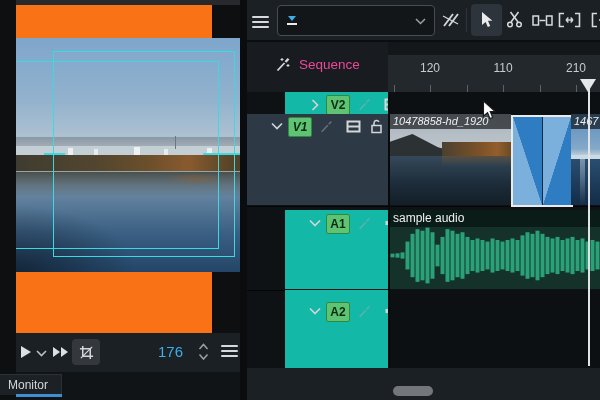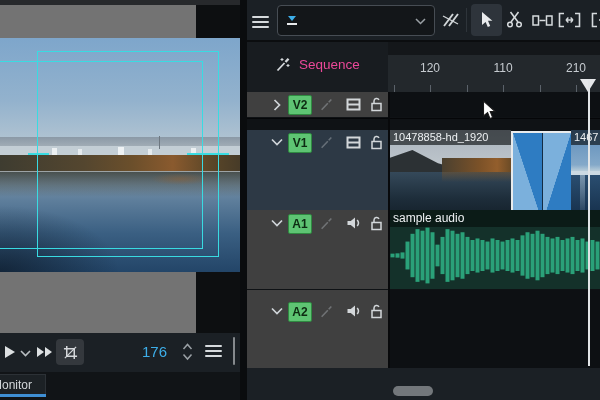--- a/index.html
+++ b/index.html
@@ -13,37 +13,37 @@
   .icon-btn{color:#d6dadd;cursor:default;}
   .hamburger i{display:block;width:17px;height:2px;background:#d6dadd;margin:3px 0;border-radius:1px;}
   .dropdown{background:#131619;border:1px solid #474d54;border-radius:4px;display:flex;align-items:center;}
   .mode-ico{display:inline-block;width:11px;height:10px;position:relative;margin:0 7px 0 9px;}
   .mode-ico .tri{position:absolute;left:1px;top:0;width:0;height:0;border-left:4px solid transparent;border-right:4px solid transparent;border-top:5px solid #3daee9;}
   .mode-ico .bar{position:absolute;left:0;bottom:1px;width:10px;height:2px;background:#e8eaec;}
   .tool-active{background:#2e343b;border-radius:4px;}
   
   .badge{width:22px;height:18px;background:#5ec473;border:1px solid #2f8a41;border-radius:2px;
          color:#0d2b12;font-size:12px;font-weight:bold;text-align:center;line-height:18px;}
-  .hdr{background:#404040;}
+  .hdr{background:#14b8a6;margin-left:38px;}
   .hdr-active{background:#2d3945;}
   .lane{background:#0d1013;}
   .clip-label{position:absolute;left:0;top:0;right:0;height:15px;background:rgba(6,9,11,.62);
               color:#eef1f3;font-size:11px;line-height:15px;padding-left:3px;white-space:nowrap;overflow:hidden;z-index:3;}
   .tick{position:absolute;bottom:0;width:1px;height:7px;background:#5b626a;}
   .rlabel{position:absolute;top:6px;width:40px;text-align:center;font-size:12px;color:#c6cbd0;}
   .safeline{position:absolute;border:1.5px solid #39dbe2;background:transparent;}
   .ctick{position:absolute;height:2px;background:#39dbe2;}
   .dim{opacity:.45;}
 </style>
 </head>
 <body>
 
 <div id="app">
 
-  <div class="abs" style="left:0;top:0;width:196px;height:400px;background:#737373;">
+  <div class="abs" style="left:16px;top:0;width:196px;height:400px;background:#f97316;">
     <div class="abs" style="left:0;top:0;width:240px;height:5px;background:#27292c;"></div>
 
     <div class="abs" style="left:0;top:38px;width:240px;height:234px;overflow:hidden;background:#7ea6cb;">
 
       <div class="abs" style="left:0;top:0;width:240px;height:140px;background:linear-gradient(180deg,#7ea6cb 0%,#93b2cd 45%,#b5c6d2 78%,#c5cfd4 100%);"></div>
 
       <div class="abs" style="left:0;top:99px;width:240px;height:13px;background:linear-gradient(180deg,#8b99a6,#a9b4bc);"></div>
 
       <div class="abs" style="left:0;top:108px;width:240px;height:12px;background:#c3ced5;"></div>
       <div class="abs" style="left:52px;top:110px;width:5px;height:8px;background:#ecf0f2;"></div>
@@ -224,21 +224,21 @@
         <div class="abs icon-btn" style="left:123px;top:4px;">
           <svg width="13" height="16" viewBox="0 0 13 16">
               <rect x="2" y="7.5" width="9" height="7" stroke="#d3d7da" stroke-width="1.5" fill="none"></rect>
               <path d="M4 7.5 V5 A2.7 2.7 0 0 1 9 3.8" stroke="#d3d7da" stroke-width="1.5" fill="none"></path>
             </svg>
         </div>
       </div>
       <div class="abs lane" style="left:143px;top:0;width:210px;height:25px;"></div>
     </div>
 
-    <div class="abs" style="left:0;top:38px;width:353px;height:92px;border-bottom:1px solid #050608;">
+    <div class="abs" style="left:0;top:22px;width:353px;height:92px;border-bottom:1px solid #050608;font-style:italic;">
       <div class="abs hdr-active" style="left:0;top:0;width:141px;height:91px;">
         <div class="abs icon-btn" style="left:24px;top:8px;">
           <svg width="12" height="8" viewBox="0 0 12 8">
               <path d="M1 1.5 L6 6.5 L11 1.5" stroke="#cfd4d8" stroke-width="1.7" fill="none"></path>
             </svg>
         </div>
         <div class="abs badge" style="left:41px;top:3px;">V1</div>
         <div class="abs icon-btn dim" style="left:72px;top:5px;">
           <svg width="15" height="15" viewBox="0 0 16 17">
               <path d="M2.5 14.5 L9.5 7 M10.5 6 L13.5 2.8" stroke="#aab0b5" stroke-width="1.8" fill="none"></path>

